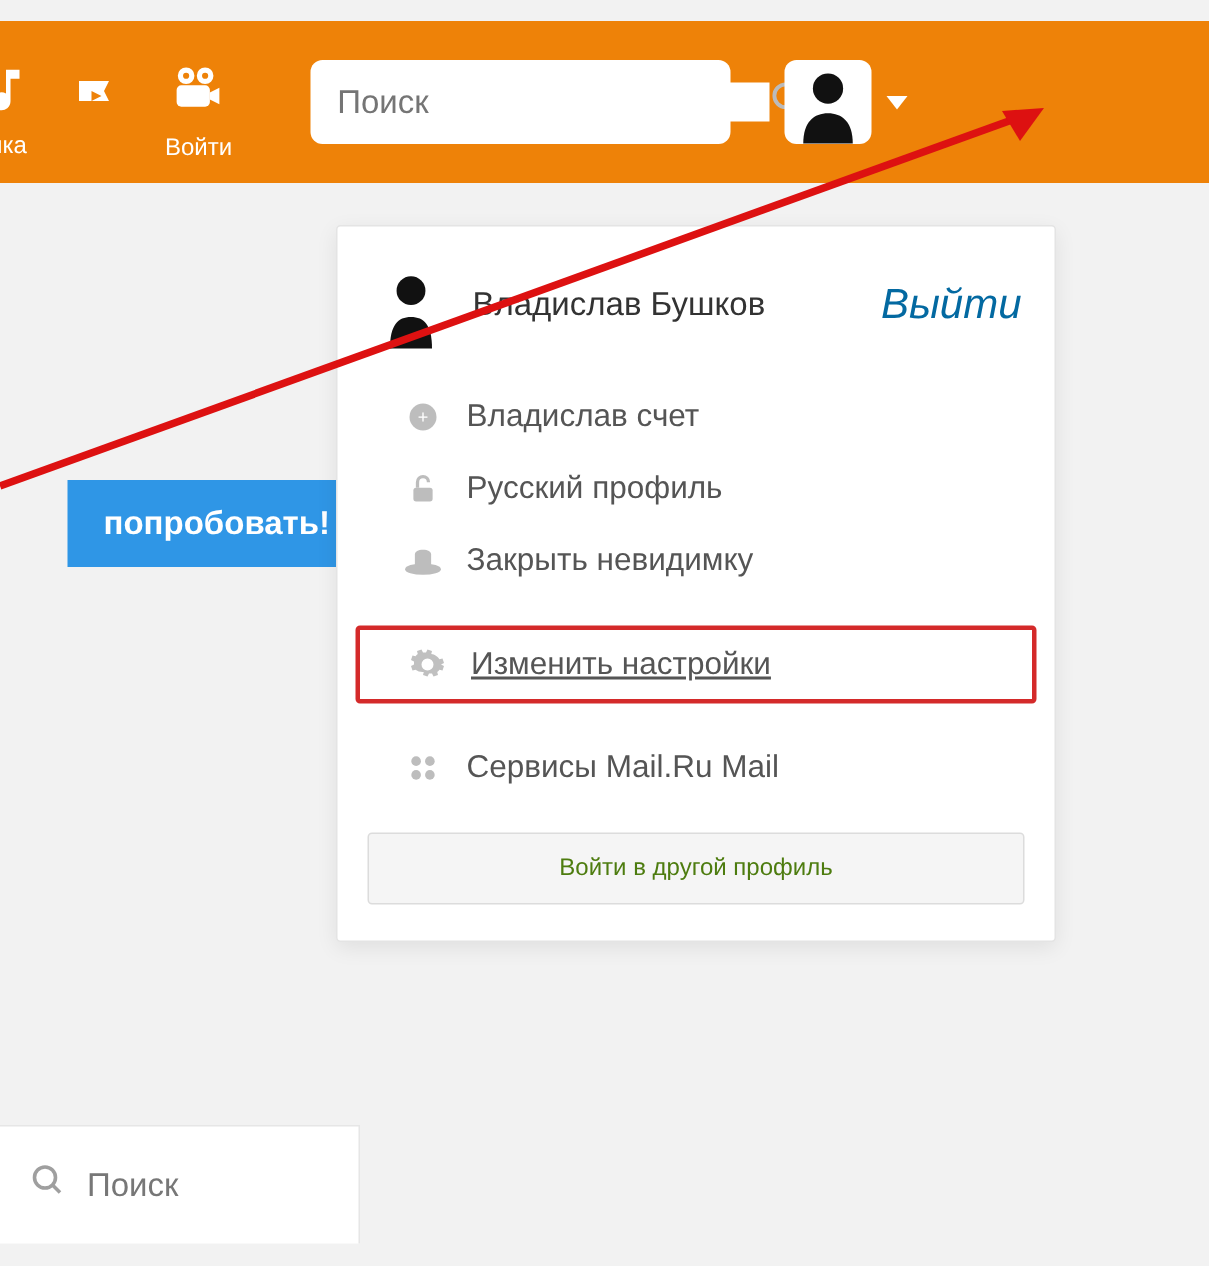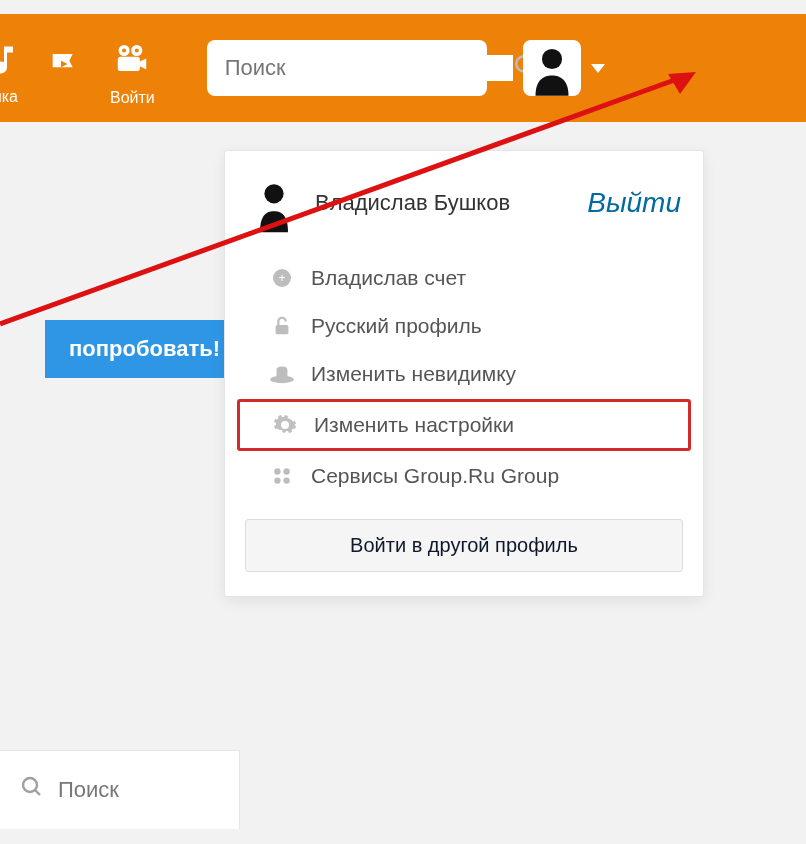--- a/index.html
+++ b/index.html
@@ -133,38 +133,39 @@
     display: flex;
     align-items: center;
     padding: 11px 22px 11px 30px;
     font-size: 21px;
     color: #555;
     margin: 2px 12px;
   }
   .menu li.highlighted {
     border: 3px solid #d42a2a;
     border-radius: 3px;
-    margin: 2px 12px;
+    margin: 20px 12px;
+    text-decoration: underline;
   }
   .menu li .mi-icon {
     width: 30px;
     display: inline-flex;
     justify-content: center;
     margin-right: 14px;
     color: #bdbdbd;
   }
   .dd-footer {
     padding: 18px 20px 6px;
   }
   .login-other {
     width: 100%;
     background: #f5f5f5;
     border: 1px solid #dcdcdc;
-    color: #0f172a;
-    font-size: 20px;
+    color: #4d7c0f;
+    font-size: 16px;
     padding: 14px 0;
     border-radius: 3px;
     cursor: pointer;
   }
 
   
   .bottom-search {
     position: absolute;
     left: 0;
     top: 750px;
@@ -275,40 +276,40 @@
       </span>
       <span>Русский профиль</span>
     </li>
     <li>
       <span class="mi-icon">
         <svg width="26" height="22" viewBox="0 0 24 20" fill="#bdbdbd">
             <ellipse cx="12" cy="15" rx="11" ry="3.5"></ellipse>
             <path d="M7 13V6c0-2 2-3 5-3s5 1 5 3v7z"></path>
           </svg>
       </span>
-      <span>Изменить невидимку</span>
+      <span>Закрыть невидимку</span>
     </li>
     <li class="highlighted">
       <span class="mi-icon">
         <svg width="24" height="24" viewBox="0 0 24 24" fill="#bdbdbd">
             <path d="M12 8a4 4 0 1 0 0 8 4 4 0 0 0 0-8zm9 4l2 1-1 3-2-.5a8 8 0 0 1-1.5 1.5l.5 2-3 1-1-2h-2l-1 2-3-1 .5-2A8 8 0 0 1 4 15.5L2 16l-1-3 2-1v-2L1 9l1-3 2 .5A8 8 0 0 1 5.5 5L5 3l3-1 1 2h2l1-2 3 1-.5 2A8 8 0 0 1 20 8.5l2-.5 1 3-2 1z" opacity="0.95"></path>
           </svg>
       </span>
       <span>Изменить настройки</span>
     </li>
     <li>
       <span class="mi-icon">
         <svg width="22" height="22" viewBox="0 0 24 24" fill="#bdbdbd">
             <circle cx="7" cy="7" r="3.5"></circle>
             <circle cx="17" cy="7" r="3.5"></circle>
             <circle cx="7" cy="17" r="3.5"></circle>
             <circle cx="17" cy="17" r="3.5"></circle>
           </svg>
       </span>
-      <span>Сервисы Group.Ru Group</span>
+      <span>Сервисы Mail.Ru Mail</span>
     </li>
   </ul>
 
   <div class="dd-footer">
     <button class="login-other">Войти в другой профиль</button>
   </div>
 </div>
 
 <svg class="arrow-svg" width="730" height="280">
   <line x1="0" y1="252" x2="680" y2="6" stroke="#d11" stroke-width="5"></line>

